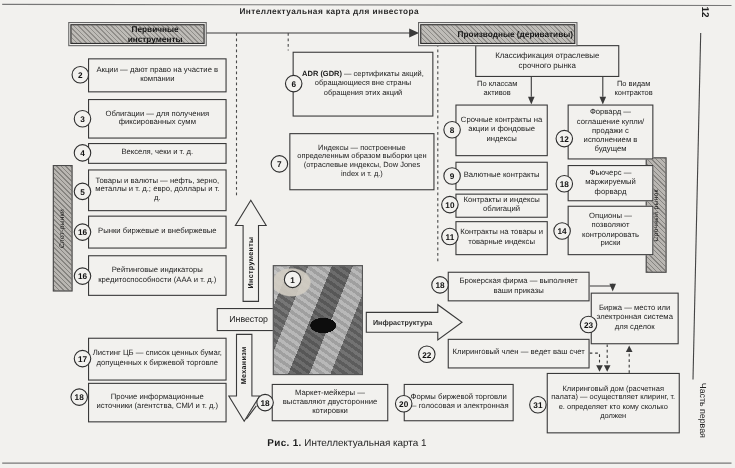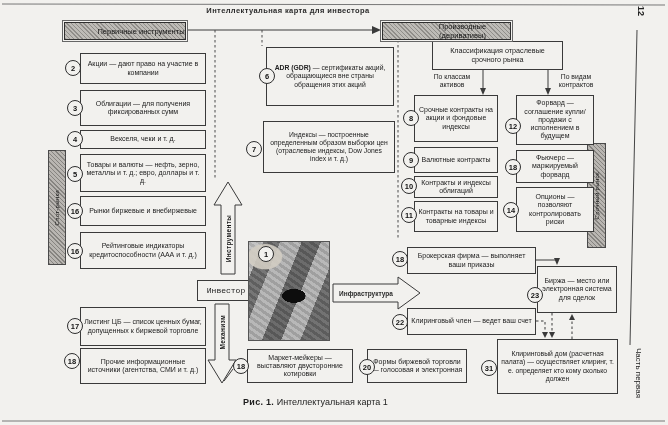--- a/index.html
+++ b/index.html
@@ -9,45 +9,45 @@
   .nb{position:absolute;border:1px solid #3a3a3a;background:#f2f1ee;display:flex;
       align-items:center;justify-content:center;text-align:center;
       font-size:7px;line-height:1.18;padding:1px 3px;box-sizing:border-box;z-index:2;color:#222;}
   
   .nc{position:absolute;width:16px;height:16px;border:1.4px solid #2e2e2e;border-radius:50%;
       background:#f2f1ee;display:flex;align-items:center;justify-content:center;
       font-size:7.5px;font-weight:700;box-sizing:border-box;z-index:4;color:#111;}
   
   .hb{position:absolute;border:1.5px solid #2e2e2e;box-shadow:0 0 0 1px #f2f1ee,0 0 0 2px #666;
       background:#b9b6b1;background-image:repeating-linear-gradient(45deg,rgba(0,0,0,.22) 0 1px,rgba(255,255,255,.08) 1px 3px);
-      display:flex;align-items:center;justify-content:center;font-size:7.5px;font-weight:400;
+      display:flex;align-items:center;justify-content:center;font-size:7.5px;font-weight:700;
       color:#141414;box-sizing:border-box;z-index:3;text-align:center;padding-left:32px;}
   
   .vb{position:absolute;border:1px solid #4a4a4a;background:#b3b0ab;
       background-image:repeating-linear-gradient(45deg,rgba(0,0,0,.25) 0 1px,rgba(255,255,255,.08) 1px 3px);
       display:flex;align-items:center;justify-content:center;box-sizing:border-box;z-index:2;}
   .vtext-up{writing-mode:vertical-rl;transform:rotate(180deg);font-size:6px;color:#151515;
       letter-spacing:.3px;white-space:nowrap;}
   .vtext-down{writing-mode:vertical-rl;font-size:8px;color:#222;white-space:nowrap;}
   .arrow-label{position:absolute;z-index:3;display:flex;align-items:center;justify-content:center;}
   .arrow-label .vtext-up{font-size:6.5px;font-weight:600;}
   .branch-lbl{position:absolute;font-size:6.8px;text-align:center;line-height:1.2;z-index:2;color:#222;}
-  #title{position:absolute;left:195px;top:6px;width:186px;text-align:center;font-size:7.5px;
+  #title{position:absolute;left:195px;top:6px;width:186px;text-align:right;font-size:7.5px;
       font-weight:700;letter-spacing:.4px;color:#2a2a2a;z-index:2;}
   #caption{position:absolute;left:243px;top:397px;font-size:9px;color:#1d1d1d;z-index:2;}
   #caption b{letter-spacing:.3px;}
   #photo{position:absolute;left:248px;top:241px;width:82px;height:100px;z-index:2;
       border:1px solid #555;box-sizing:border-box;background-color:#9a9a9a;
       background-image:
         radial-gradient(ellipse 17px 10px at 56% 55%, #0d0d0d 0 68%, rgba(0,0,0,0) 70%),
         radial-gradient(ellipse 30px 22px at 20% 15%, rgba(210,205,195,.9) 0 55%, rgba(0,0,0,0) 60%),
         linear-gradient(112deg, rgba(255,255,255,.35) 0 12%, rgba(0,0,0,.28) 12% 26%, rgba(255,255,255,.22) 26% 44%, rgba(0,0,0,.34) 44% 60%, rgba(255,255,255,.22) 60% 76%, rgba(0,0,0,.30) 76%),
         repeating-linear-gradient(35deg, rgba(0,0,0,.14) 0 3px, rgba(255,255,255,.10) 3px 6px);}
   #connectors{position:absolute;left:0;top:0;z-index:1;pointer-events:none;}
-  #invbox{font-size:8px;font-weight:400;font-family:Liberation Mono, monospace;}
+  #invbox{font-size:8px;font-weight:400;}
   #pagenum{position:absolute;left:636px;top:6px;font-size:9px;font-weight:700;z-index:2;}
   #partlbl{position:absolute;left:634px;top:348px;z-index:2;}
 </style>
 </head>
 <body>
 
 <svg id="connectors" width="668" height="425">
 
   <line x1="2" y1="4" x2="665" y2="5" stroke="#777" stroke-width="1"></line>
   <line x1="2" y1="421" x2="665" y2="421" stroke="#777" stroke-width="1"></line>
@@ -85,21 +85,21 @@
 </svg>
 
 <div id="title">Интеллектуальная карта для инвестора</div>
 <div id="caption">
   <b>Рис. 1.</b><span> Интеллектуальная карта 1</span>
 </div>
 <div id="pagenum" class="vtext-down">12</div>
 <div id="partlbl"><span class="vtext-down">Часть первая</span></div>
 
 <div class="hb" style="left:64px;top:22px;width:122px;height:18px">Первичные инструменты</div>
-<div class="hb" style="left:382px;top:22px;width:129px;height:18px">Производные (деривативы)</div>
+<div class="hb" style="left:382px;top:22px;width:141px;height:18px">Производные (деривативы)</div>
 <div class="nb" style="left:432px;top:41px;width:131px;height:29px;font-size:7.2px">Классификация отраслевые срочного рынка</div>
 <div class="branch-lbl" style="left:424px;top:73px;width:56px">По классам активов</div>
 <div class="branch-lbl" style="left:543px;top:73px;width:66px">По видам контрактов</div>
 
 <div class="vb" style="left:48px;top:150px;width:18px;height:115px">
   <span class="vtext-up">Спот-рынки</span>
 </div>
 <div class="vb" style="left:587px;top:143px;width:19px;height:105px">
   <span class="vtext-up">Срочный рынок</span>
 </div>
@@ -202,15 +202,15 @@
 <div class="nc" style="left:505px;top:118px">12</div>
 <div class="nc" style="left:505px;top:159px">18</div>
 <div class="nc" style="left:503px;top:202px">14</div>
 <div class="nc" style="left:67px;top:203px">16</div>
 <div class="nc" style="left:67px;top:243px">16</div>
 <div class="nc" style="left:67px;top:318px">17</div>
 <div class="nc" style="left:64px;top:353px">18</div>
 <div class="nc" style="left:233px;top:358px">18</div>
 <div class="nc" style="left:359px;top:359px">20</div>
 <div class="nc" style="left:392px;top:251px">18</div>
-<div class="nc" style="left:392px;top:314px">22</div>
+<div class="nc" style="left:380px;top:314px">22</div>
 <div class="nc" style="left:527px;top:287px">23</div>
 <div class="nc" style="left:481px;top:360px">31</div>
 
 </body></html>

